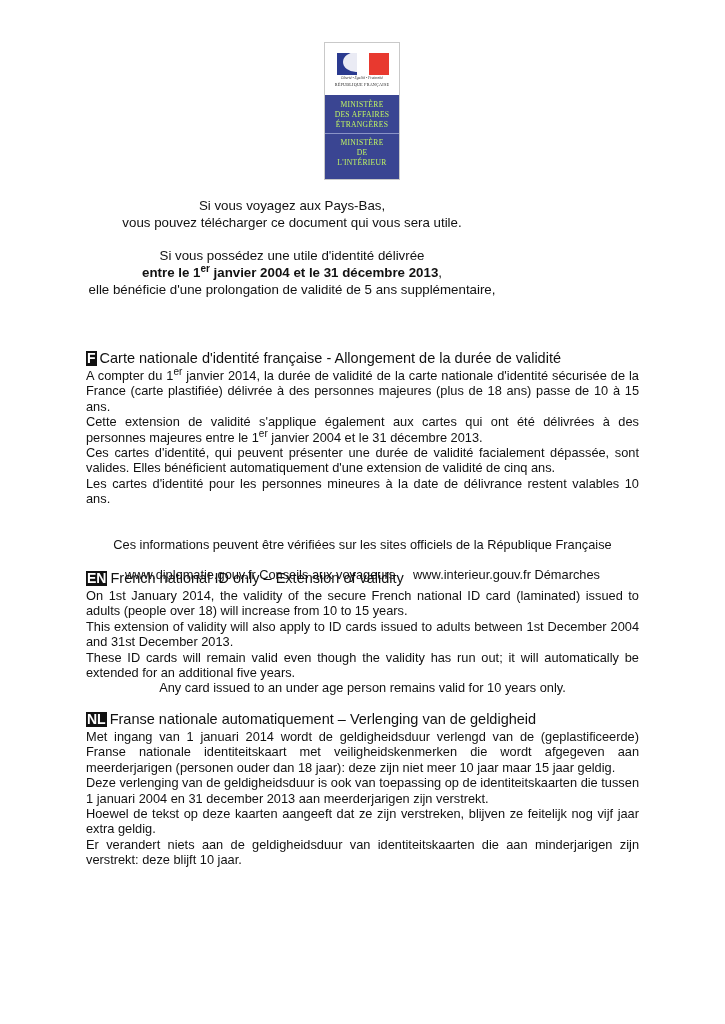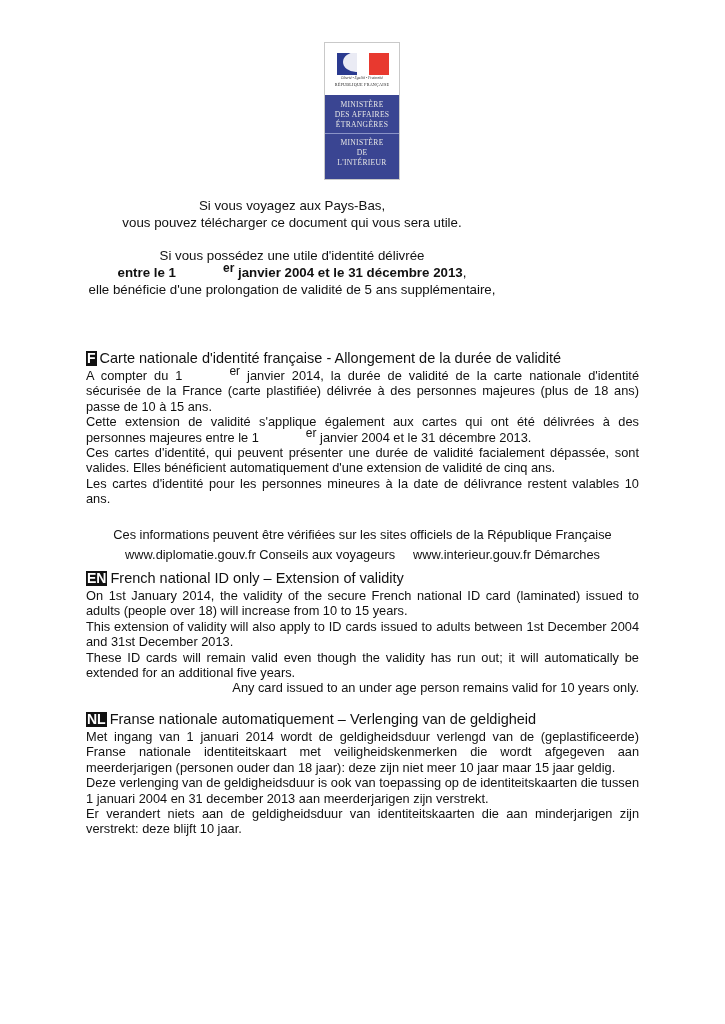--- a/index.html
+++ b/index.html
@@ -15,46 +15,46 @@
     .flag { position: absolute; left: 12px; top: 10px; width: 52px; height: 22px; display: flex; }
     .flag .blue { flex: 1; background: var(--blue); }
     .flag .white { flex: 0.55; background: #ffffff; position: relative; }
     .flag .red { flex: 1; background: var(--red); }
     .marianne {
       position: absolute; left: 18px; top: 9px; width: 26px; height: 20px;
       border-radius: 50% 40% 45% 50%; background: #ffffff; opacity: 0.9;
     }
     .motto { position: absolute; left: 4px; right: 4px; top: 33px; font-size: 3.6px; text-align: center; color: #333; font-family: "Liberation Serif", serif; font-style: italic; }
     .republique { position: absolute; left: 4px; right: 4px; top: 39px; font-size: 4.2px; text-align: center; color: #222; font-family: "Liberation Serif", serif; letter-spacing: 0.2px; }
-    .logo-blue { background: var(--navy); color: #e5e5e5; height: 84px; padding-top: 2px; box-sizing: border-box; }
+    .logo-blue { background: var(--navy); color: #bef264; height: 84px; padding-top: 2px; box-sizing: border-box; }
     .logo-blue .block { text-align: center; font-family: "Liberation Serif", serif; font-size: 7.6px; line-height: 10px; letter-spacing: 0.3px; }
     .logo-blue .block.first { padding-top: 3px; padding-bottom: 3px; border-bottom: 1px solid #8a93c7; }
     .logo-blue .block.second { padding-top: 4px; }
 
     .intro {
       position: absolute; left: 0; width: 584px; top: 197px; text-align: center;
       font-size: 13.3px; line-height: 17px;
     }
     .intro p { margin: 0; }
     .intro .gap { height: 16px; }
     .intro b { font-weight: bold; }
-    sup { font-size: 12px; line-height: 0; vertical-align: 5px; margin-left: 47px; }
+    sup { font-size: 10px; line-height: 0; vertical-align: 5px; }
 
     .section { position: absolute; left: 86px; width: 553px; font-size: 12.8px; line-height: 15.4px; }
     .section .heading { font-size: 14.5px; line-height: 18px; margin-bottom: 1px; }
     .badge {
       display: inline-block; background: #111; color: #fff; font-weight: bold;
       font-size: 14px; line-height: 15px; padding: 0 1px; margin-right: 3px;
       vertical-align: 0px;
     }
     .section p { margin: 0; text-align: justify; }
-    .section p.last-left { text-align: right; }
+    .section p.last-left { text-align: center; }
 
     .info { position: absolute; left: 0; width: 725px; top: 523px; text-align: center; font-size: 12.8px; line-height: 15.6px; }
-    .info p { margin: 4px; }
+    .info p { margin: 14px; }
     .info .sp { display: inline-block; width: 18px; }
   </style>
 </head>
 <body style="--blue:#2a3a8f; --red:#e8392f; --navy:#3a4592;">
 
 <div class="logo">
   <div class="logo-top">
     <div class="flag">
       <div class="blue"></div>
       <div class="white"></div>
@@ -111,14 +111,15 @@
   <p>These ID cards will remain valid even though the validity has run out; it will automatically be extended for an additional five years.</p>
   <p class="last-left">Any card issued to an under age person remains valid for 10 years only.</p>
 </div>
 
 <div class="section" style="top:710px;">
   <div class="heading">
     <span class="badge">NL</span><span>Franse nationale automatiquement – Verlenging van de geldigheid</span>
   </div>
   <p>Met ingang van 1 januari 2014 wordt de geldigheidsduur verlengd van de (geplastificeerde) Franse nationale identiteitskaart met veiligheidskenmerken die wordt afgegeven aan meerderjarigen (personen ouder dan 18 jaar): deze zijn niet meer 10 jaar maar 15 jaar geldig.</p>
   <p>Deze verlenging van de geldigheidsduur is ook van toepassing op de identiteitskaarten die tussen 1 januari 2004 en 31 december 2013 aan meerderjarigen zijn verstrekt.</p>
+  <p>Hoewel de tekst op deze kaarten aangeeft dat ze zijn verstreken, blijven ze feitelijk nog vijf jaar extra geldig.</p>
   <p>Er verandert niets aan de geldigheidsduur van identiteitskaarten die aan minderjarigen zijn verstrekt: deze blijft 10 jaar.</p>
 </div>
 
 </body></html>

